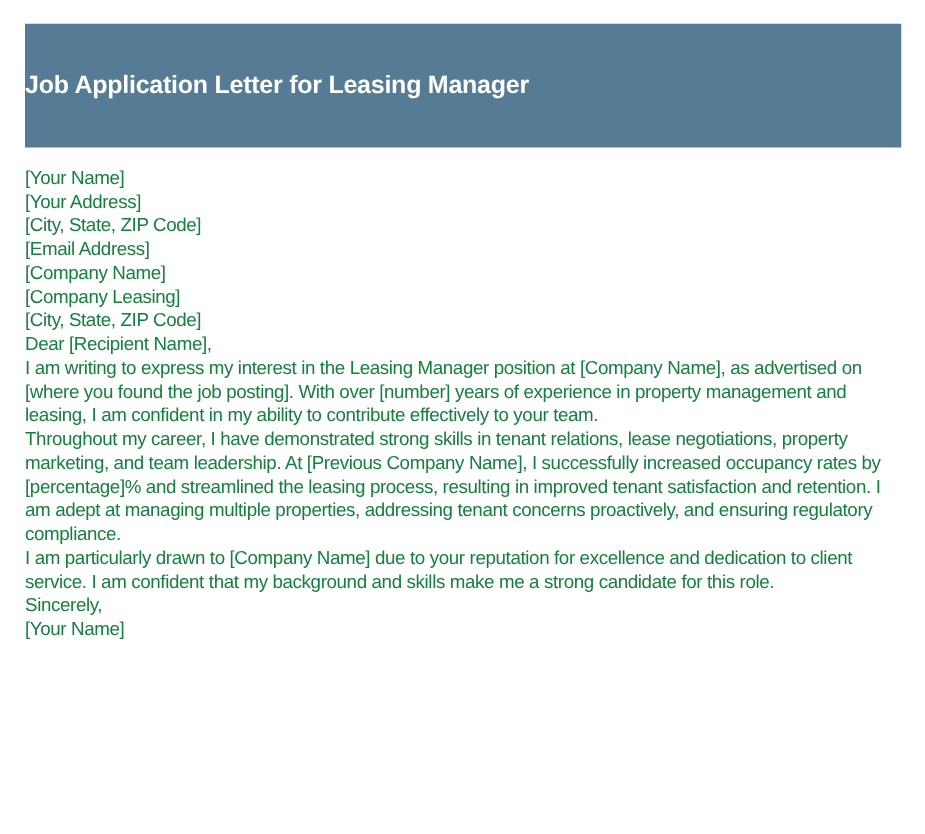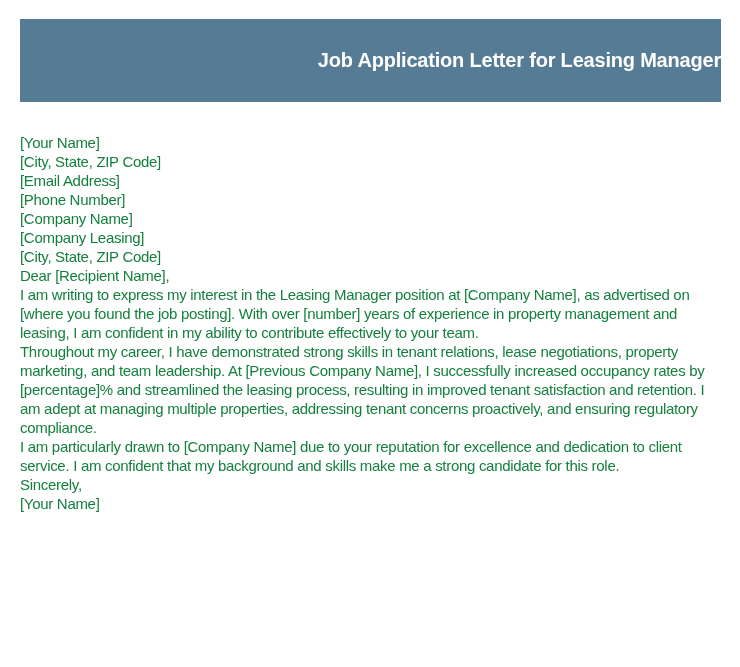--- a/index.html
+++ b/index.html
@@ -12,25 +12,25 @@
     height: 667px;
     overflow: hidden;
     font-family: "Liberation Sans", sans-serif;
     position: relative;
   }
   .header-banner {
     position: absolute;
     left: 20px;
     top: 19px;
     width: 701px;
-    height: 83px;
+    height: 99px;
     background: #557b95;
     display: flex;
     align-items: center;
-    justify-content: flex-end;
+    justify-content: flex-start;
   }
   .header-title {
     margin: 0;
     color: #ffffff;
     font-size: 20px;
     font-weight: 600;
     letter-spacing: -0.2px;
   }
   .letter-body {
     position: absolute;
@@ -50,23 +50,23 @@
 </style>
 </head>
 <body>
 
 <header class="header-banner">
   <h1 class="header-title">Job Application Letter for Leasing Manager</h1>
 </header>
 
 <main class="letter-body">
   <div>[Your Name]</div>
+  <div>[Your Address]</div>
   <div>[City, State, ZIP Code]</div>
   <div>[Email Address]</div>
-  <div>[Phone Number]</div>
   <div>[Company Name]</div>
   <div>[Company Leasing]</div>
   <div>[City, State, ZIP Code]</div>
   <div>Dear [Recipient Name],</div>
   <p>I am writing to express my interest in the Leasing Manager position at [Company Name], as advertised on [where you found the job posting]. With over [number] years of experience in property management and leasing, I am confident in my ability to contribute effectively to your team.</p>
   <p>Throughout my career, I have demonstrated strong skills in tenant relations, lease negotiations, property marketing, and team leadership. At [Previous Company Name], I successfully increased occupancy rates by [percentage]% and streamlined the leasing process, resulting in improved tenant satisfaction and retention. I am adept at managing multiple properties, addressing tenant concerns proactively, and ensuring regulatory compliance.</p>
   <p>I am particularly drawn to [Company Name] due to your reputation for excellence and dedication to client service. I am confident that my background and skills make me a strong candidate for this role.</p>
   <div>Sincerely,</div>
   <div>[Your Name]</div>
 </main>

